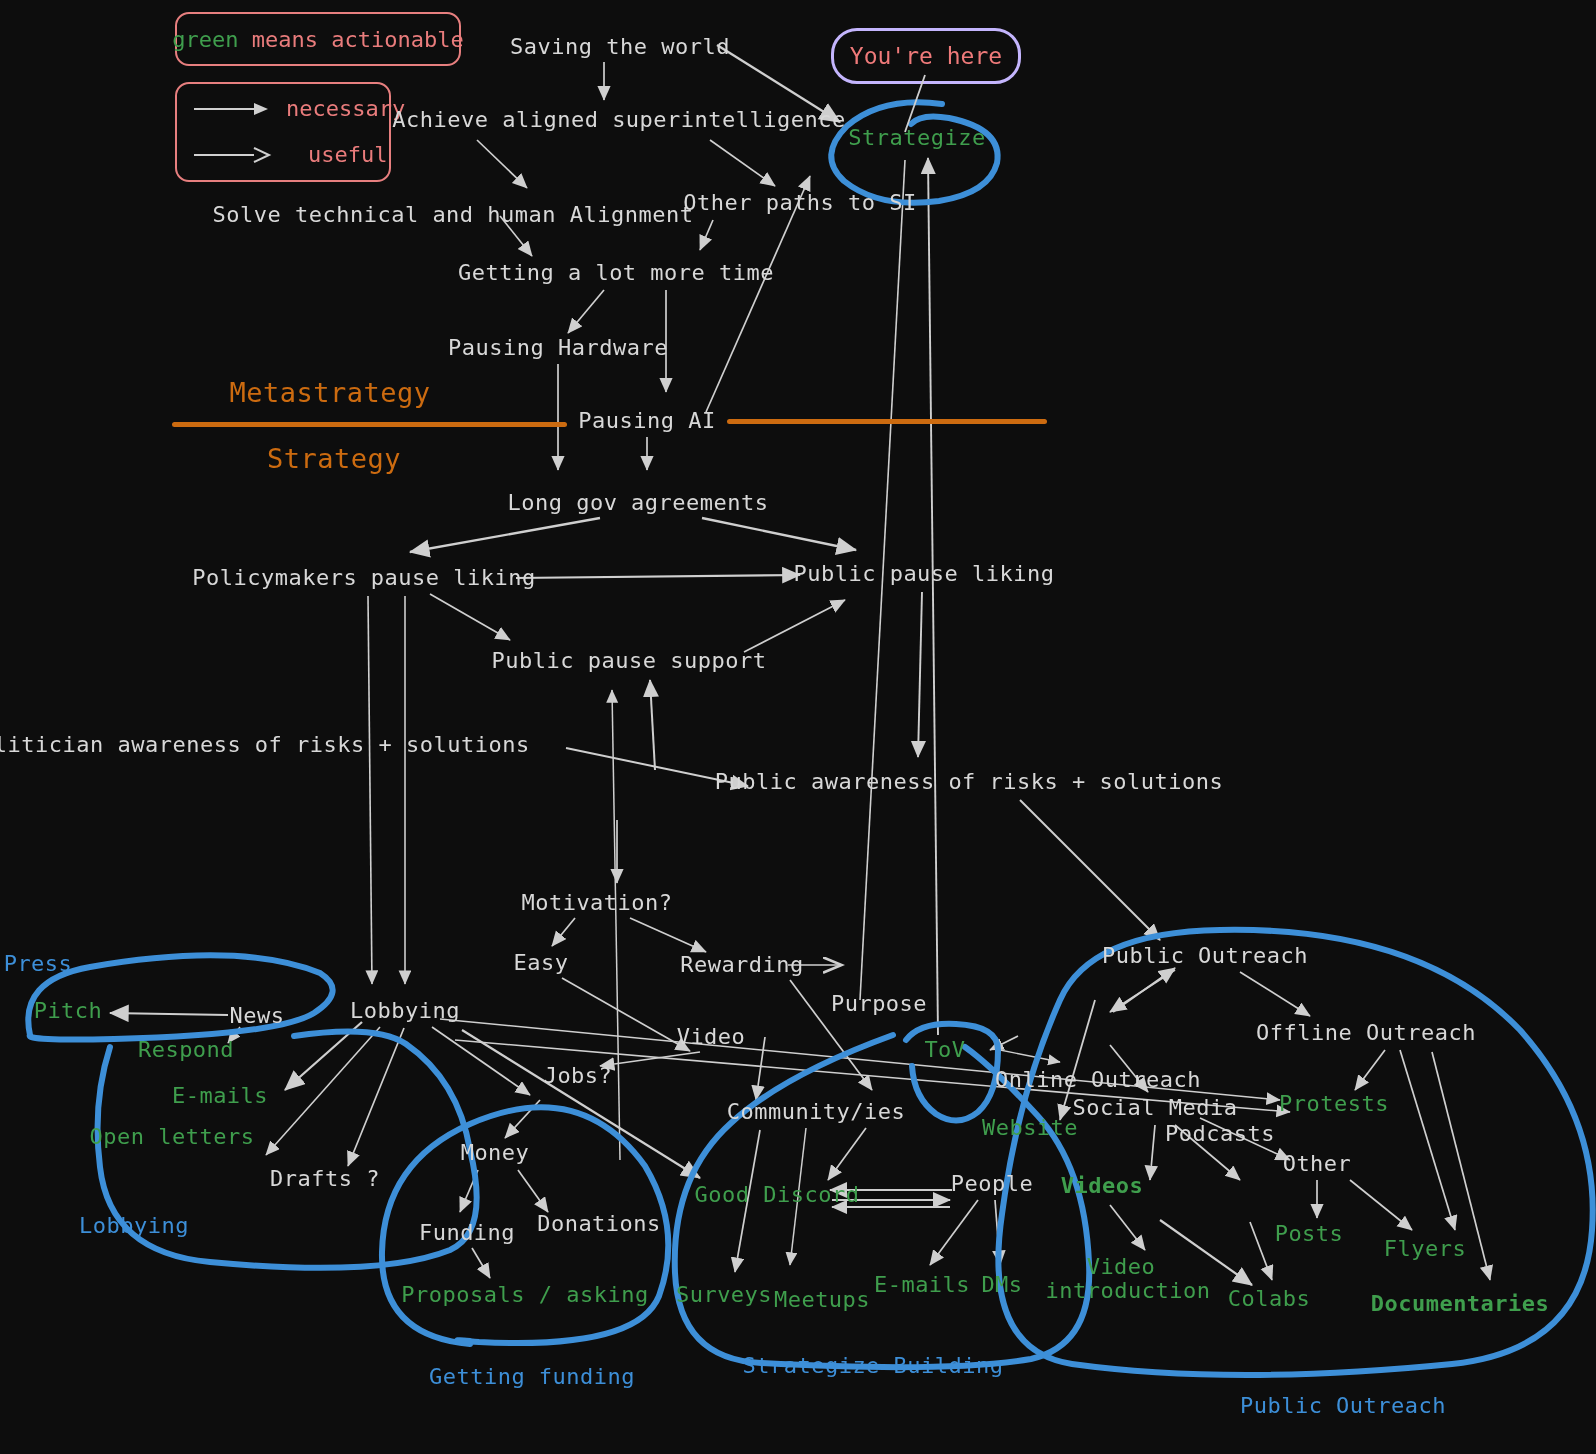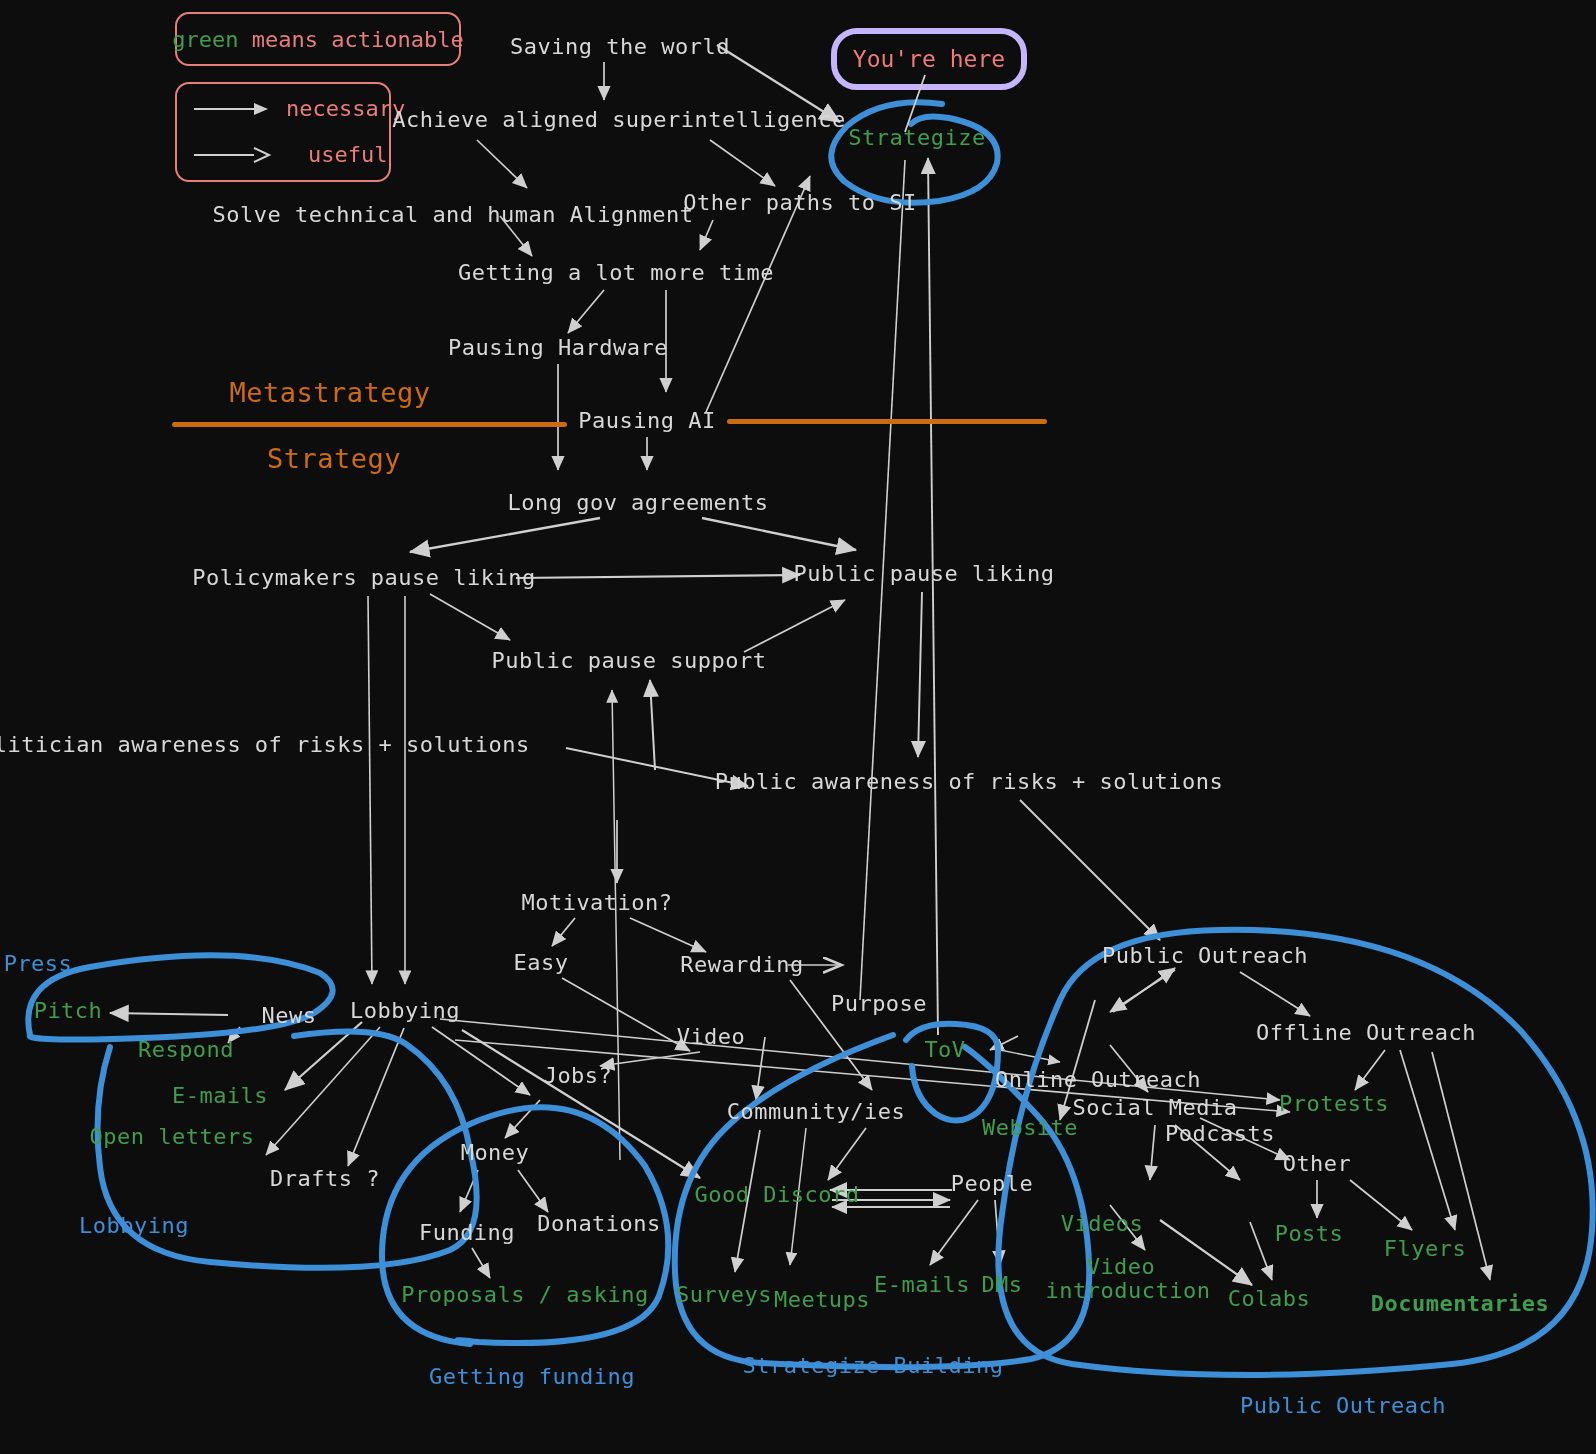--- a/index.html
+++ b/index.html
@@ -8,21 +8,21 @@
   svg#edges{position:absolute;left:0;top:0;width:1596px;height:1454px;pointer-events:none;}
   .node{position:absolute;white-space:nowrap;color:#d8d8d8;font-size:22px;line-height:1;
         transform:translate(-50%,-50%);letter-spacing:.5px;}
   .green{color:#3f9e4d;}
   .blue-label{color:#3d8fd8;}
   .orange{color:#cc6b10;font-size:27px;}
   .legendbox{position:absolute;border:2px solid #e77f7f;border-radius:14px;
              display:flex;align-items:center;justify-content:center;}
   .legend-text{color:#e97c7c;font-size:22px;white-space:nowrap;}
   .legend-green{color:#3f9e4d;}
-  .herebox{position:absolute;border:6px solid #c4b5fd;border-radius:26px;
+  .herebox{position:absolute;border:3px solid #c4b5fd;border-radius:26px;
            display:flex;align-items:center;justify-content:center;}
   .here-text{color:#ef7a7a;font-size:23px;}
   .divline{position:absolute;height:5px;background:#cc6b10;border-radius:3px;}
   .legend-row{position:absolute;display:flex;align-items:center;gap:14px;}
 </style>
 </head>
 <body>
 
 <div id="stage">
 
@@ -187,21 +187,21 @@
       <div class="node" style="left: 924px; top: 574px;">Public pause liking</div>
       <div class="node" style="left: 629px; top: 661px;">Public pause support</div>
       <div class="node" style="left: 248px; top: 745px;">Politician awareness of risks + solutions</div>
       <div class="node" style="left: 969px; top: 782px;">Public awareness of risks + solutions</div>
       <div class="node" style="left: 597px; top: 903px;">Motivation?</div>
       <div class="node" style="left: 541px; top: 963px;">Easy</div>
       <div class="node" style="left: 742px; top: 965px;">Rewarding</div>
       <div class="node" style="left: 879px; top: 1004px;">Purpose</div>
       <div class="node" style="left: 711px; top: 1037px;">Video</div>
       <div class="node" style="left: 578px; top: 1076px;">Jobs?</div>
-      <div class="node" style="left: 257px; top: 1016px; margin-left: 32px;">News</div>
+      <div class="node" style="left: 257px; top: 1016px;">News</div>
       <div class="node green" style="left: 68px; top: 1011px;">Pitch</div>
       <div class="node green" style="left: 186px; top: 1050px;">Respond</div>
       <div class="node" style="left: 405px; top: 1011px;">Lobbying</div>
       <div class="node green" style="left: 220px; top: 1096px;">E-mails</div>
       <div class="node green" style="left: 172px; top: 1137px;">Open letters</div>
       <div class="node" style="left: 325px; top: 1179px;">Drafts ?</div>
       <div class="node" style="left: 495px; top: 1153px;">Money</div>
       <div class="node" style="left: 467px; top: 1233px;">Funding</div>
       <div class="node" style="left: 599px; top: 1224px;">Donations</div>
       <div class="node green" style="left: 525px; top: 1295px;">Proposals / asking</div>
@@ -211,21 +211,21 @@
       <div class="node green" style="left: 822px; top: 1300px;">Meetups</div>
       <div class="node" style="left: 992px; top: 1184px;">People</div>
       <div class="node green" style="left: 922px; top: 1285px;">E-mails</div>
       <div class="node green" style="left: 1002px; top: 1285px;">DMs</div>
       <div class="node green" style="left: 945px; top: 1050px;">ToV</div>
       <div class="node green" style="left: 1030px; top: 1128px;">Website</div>
       <div class="node" style="left: 1205px; top: 956px;">Public Outreach</div>
       <div class="node" style="left: 1098px; top: 1080px;">Online Outreach</div>
       <div class="node" style="left: 1366px; top: 1033px;">Offline Outreach</div>
       <div class="node" style="left: 1155px; top: 1108px;">Social Media</div>
-      <div class="node green" style="left: 1102px; top: 1224px;">Videos</div>
+      <div class="node green" style="left: 1102px; top: 1186px; font-weight: bold;">Videos</div>
       <div class="node" style="left: 1220px; top: 1134px;">Podcasts</div>
       <div class="node green" style="left: 1334px; top: 1104px;">Protests</div>
       <div class="node" style="left: 1317px; top: 1164px;">Other</div>
       <div class="node green" style="left: 1309px; top: 1234px;">Posts</div>
       <div class="node green" style="left: 1425px; top: 1249px;">Flyers</div>
       <div class="node green" style="left: 1121px; top: 1267px;">Video</div>
       <div class="node green" style="left: 1128px; top: 1291px;">introduction</div>
       <div class="node green" style="left: 1269px; top: 1299px;">Colabs</div>
       <div class="node green" style="left: 1460px; top: 1304px; font-weight: bold;">Documentaries</div>
     </div>

